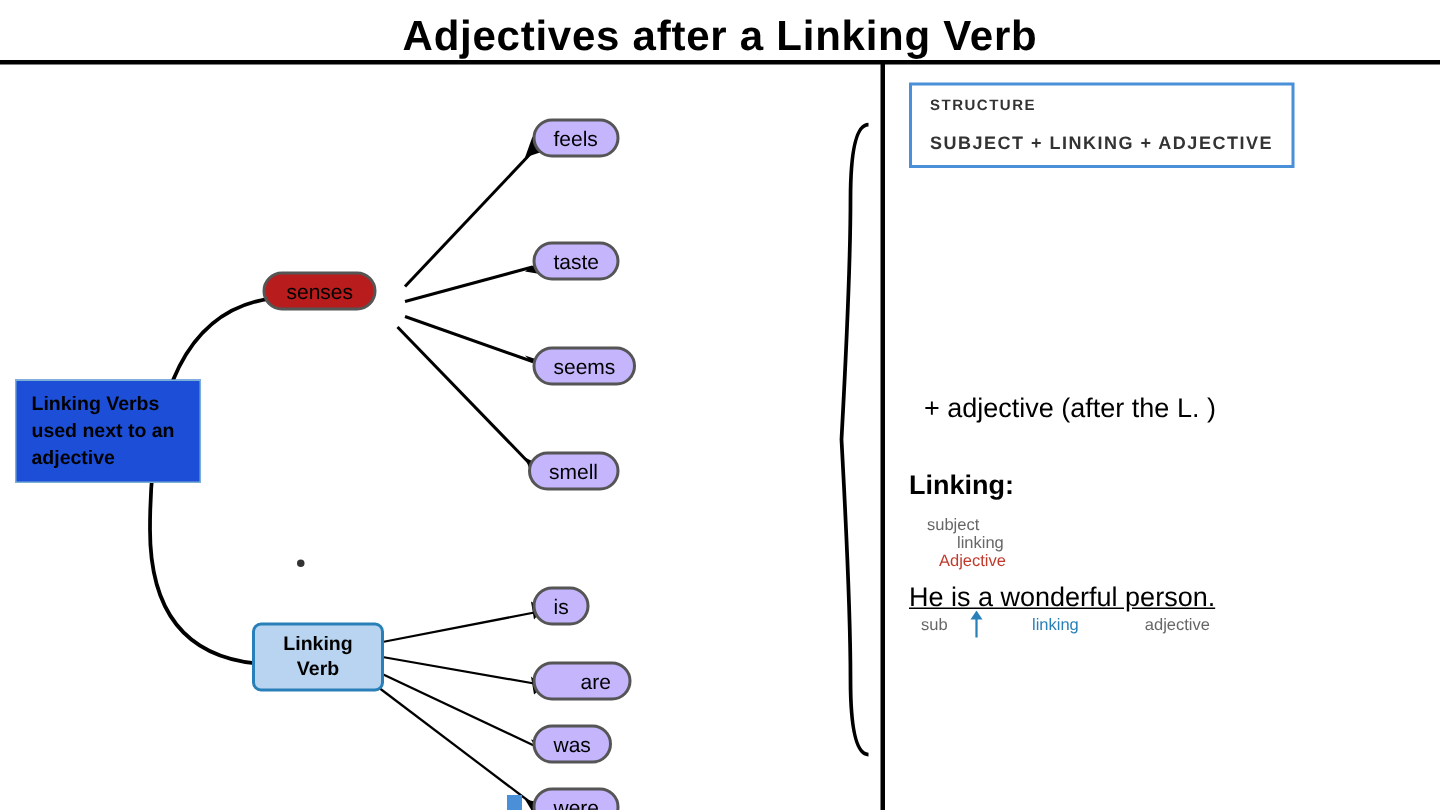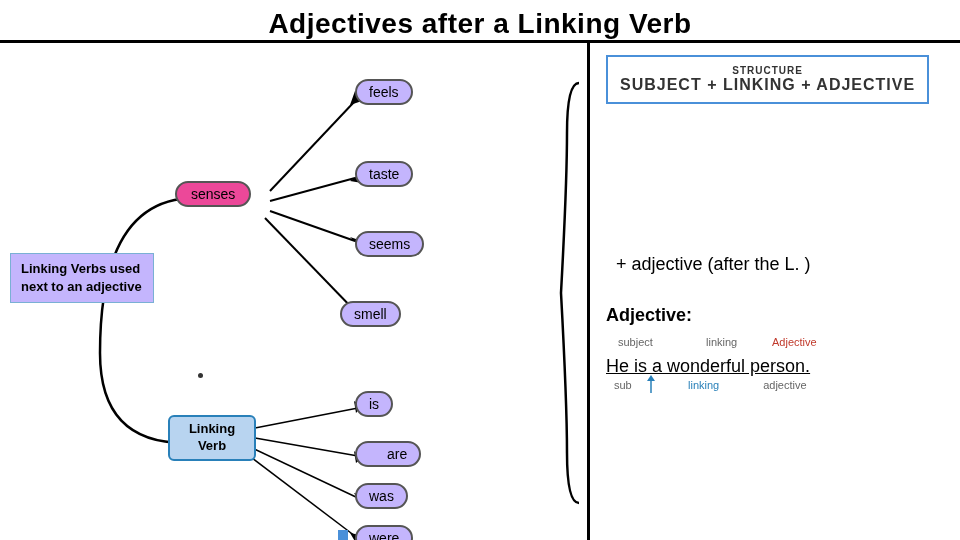--- a/index.html
+++ b/index.html
@@ -53,25 +53,24 @@
       padding: 8px 12px;
       margin-bottom: 10px;
       display: inline-block;
       min-width: 200px;
     }
     .structure-label {
       font-size: 10px;
       font-weight: bold;
       letter-spacing: 1px;
       color: #333;
-      margin-bottom: 0;
-      text-align: center;
+      margin-bottom: 12px;
     }
     .structure-formula {
-      font-size: 16px;
+      font-size: 12px;
       font-weight: bold;
       color: #333;
       letter-spacing: 1px;
     }
 
     
     .adjective-note {
       font-size: 18px;
       font-weight: normal;
       margin-top: 140px;
@@ -94,20 +93,21 @@
       margin-bottom: 2px;
       text-decoration: underline;
     }
     .example-labels {
       display: flex;
       gap: 0px;
       font-size: 11px;
       color: #666;
       margin-bottom: 8px;
       margin-left: 4px;
+      flex-direction: column;
     }
     .label-subject { margin-left: 8px; min-width: 60px; }
     .label-linking { margin-left: 28px; min-width: 50px; }
     .label-adjective { margin-left: 16px; color: #c0392b; }
 
     
     .example2-sentence {
       font-size: 18px;
       margin-bottom: 2px;
     }
@@ -145,46 +145,46 @@
       padding: 3px 12px;
       font-size: 14px;
       text-align: center;
     }
 
     
     .senses-box {
       position: absolute;
       border: 2px solid #555;
       border-radius: 14px;
-      background: #ec4899;
+      background: #b91c1c;
       padding: 3px 14px;
       font-size: 14px;
       text-align: center;
     }
 
     
     .diagram-svg {
       position: absolute;
       top: 0; left: 0;
       width: 590px;
       height: 510px;
       pointer-events: none;
     }
 
     
     .lv-label-box {
       position: absolute;
       top: 210px;
       left: 10px;
-      background: #c4b5fd;
+      background: #1d4ed8;
       border: 1.5px solid #7ab0d4;
       padding: 6px 10px;
       font-size: 13px;
       font-weight: bold;
-      width: 144px;
+      width: 124px;
       line-height: 1.4;
     }
 
     
     .ul { text-decoration: underline; }
   </style>
 </head>
 <body>
 
 <div class="page-title">Adjectives after a Linking Verb</div>
@@ -225,21 +225,21 @@
 
     </svg>
 
     <div class="senses-box" style="left:175px; top:138px;">
       <span>senses</span>
     </div>
 
     <div class="word-pill" style="left:355px; top:36px;">feels</div>
     <div class="word-pill" style="left:355px; top:118px;">taste</div>
     <div class="word-pill" style="left:355px; top:188px;">seems</div>
-    <div class="word-pill" style="left:340px; top:258px;">smell</div>
+    <div class="word-pill" style="left:352px; top:258px;">smell</div>
 
     <div class="lv-box" style="left:168px; top:372px; width:88px;">
       Linking<br>Verb
     </div>
 
     <div class="word-pill" style="left:355px; top:348px;">is</div>
     <div class="word-pill" style="left:355px; top:398px;padding-left:30px;">are</div>
     <div class="word-pill" style="left:355px; top:440px;">was</div>
     <div class="word-pill" style="left:355px; top:482px;">were</div>
 
@@ -266,21 +266,21 @@
       <div class="structure-formula">SUBJECT + LINKING + ADJECTIVE</div>
     </div>
 
     
     <div class="adjective-note">
       <span>+ adjective (after the L. )</span>
     </div>
 
     
     <div class="examples-section">
-      <div class="examples-title">Adjective:</div>
+      <div class="examples-title">Linking:</div>
 
       <div>
         <div class="example-labels">
           <span class="label-subject">subject</span>
           <span class="label-linking">linking</span>
           <span class="label-adjective">Adjective</span>
         </div>
       </div>
 
       <div>

